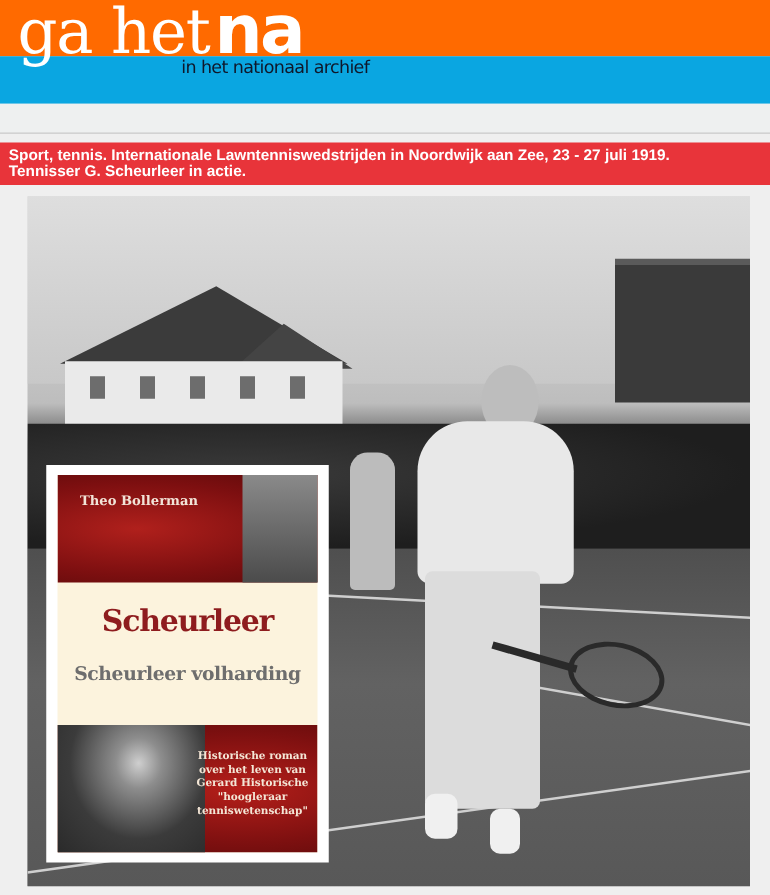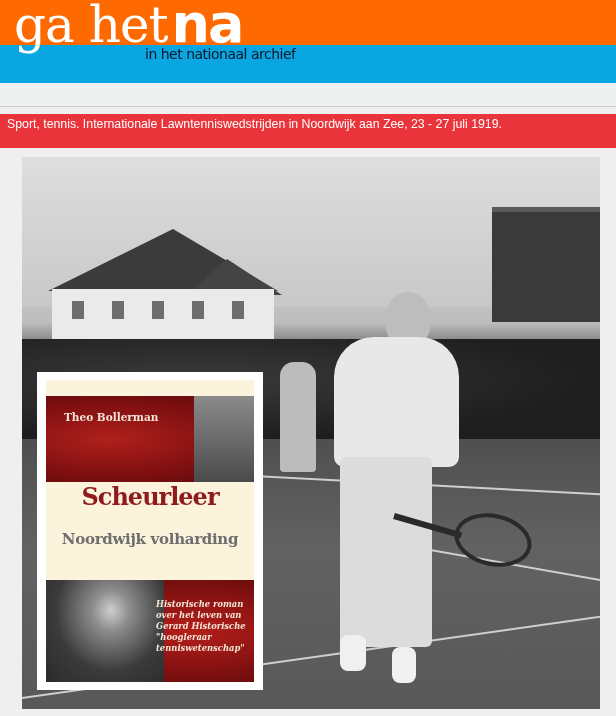--- a/index.html
+++ b/index.html
@@ -3,21 +3,21 @@
 <meta charset="utf-8">
 <style>
   html, body { margin:0; padding:0; }
   body { width:616px; height:716px; background:#efefef; position:relative; overflow:hidden; font-family:"Liberation Sans", sans-serif; }
   .band-orange { position:absolute; left:0; top:0; width:616px; height:45px; background:#ff6a00; }
   .band-blue { position:absolute; left:0; top:45px; width:616px; height:38px; background:#0aa6e1; }
   .band-gray { position:absolute; left:0; top:83px; width:616px; height:23px; background:#eef0f0; border-bottom:1px solid #c9c9c9; }
   .logo { position:absolute; left:14px; top:-6px; color:#fff; font-family:"DejaVu Serif", serif; font-size:50px; line-height:60px; letter-spacing:-1px; white-space:nowrap; }
   .logo .bold { font-family:"DejaVu Sans", sans-serif; font-weight:bold; font-size:54px; letter-spacing:-2px; margin-left:4px; }
   .tagline { position:absolute; left:145px; top:46px; color:#0f172a; font-family:"DejaVu Sans", sans-serif; font-size:14px; letter-spacing:-0.5px; }
-  .caption { position:absolute; left:0; top:114px; width:616px; height:34px; background:#e8343a; color:#fff; font-weight:normal; font-size:12.3px; line-height:12.5px; padding:4px 0 0 7px; box-sizing:border-box; }
+  .caption { position:absolute; left:0; top:114px; width:616px; height:34px; background:#e8343a; color:#fff; font-weight:bold; font-size:12.3px; line-height:12.5px; padding:4px 0 0 7px; box-sizing:border-box; }
   .caption div { white-space:nowrap; }
   .photo { position:absolute; left:22px; top:157px; width:578px; height:552px; overflow:hidden;
     background: linear-gradient(180deg,#d9d9d9 0%,#cfcfcf 17%,#bdbdbd 30%,#5b5b5b 36%,#2e2e2e 45%,#4a4a4a 52%,#5e5e5e 60%,#626262 100%); }
   .sky { position:absolute; left:0; top:0; width:578px; height:150px; background:linear-gradient(180deg,#dedede,#c8c8c8); }
   .roof { position:absolute; left:26px; top:72px; width:0; height:0; border-left:125px solid transparent; border-right:105px solid transparent; border-bottom:62px solid #3b3b3b; }
   .roof2 { position:absolute; left:165px; top:102px; width:0; height:0; border-left:40px solid transparent; border-right:55px solid transparent; border-bottom:36px solid #444; }
   .house { position:absolute; left:30px; top:132px; width:222px; height:60px; background:#eaeaea; }
   .house .win { position:absolute; top:12px; width:12px; height:18px; background:#6d6d6d; }
   .hedge { position:absolute; left:0; top:182px; width:578px; height:100px; background:radial-gradient(ellipse at 30% 40%,#3a3a3a,#1e1e1e 70%); }
   .stand { position:absolute; left:470px; top:55px; width:108px; height:110px; background:#3a3a3a; }
@@ -27,44 +27,45 @@
   .player-shirt { position:absolute; left:312px; top:180px; width:125px; height:130px; background:#e8e8e8; border-radius:40px 40px 10px 10px; }
   .player-head { position:absolute; left:363px; top:135px; width:46px; height:58px; background:#bdbdbd; border-radius:50%; }
   .player-pants { position:absolute; left:318px; top:300px; width:92px; height:190px; background:#dcdcdc; border-radius:6px; }
   .shoe1 { position:absolute; left:318px; top:478px; width:26px; height:36px; background:#f0f0f0; border-radius:8px; }
   .shoe2 { position:absolute; left:370px; top:490px; width:24px; height:36px; background:#f0f0f0; border-radius:8px; }
   .racket-handle { position:absolute; left:372px; top:356px; width:70px; height:6px; background:#2a2a2a; transform:rotate(16deg); transform-origin:left center; }
   .racket-head { position:absolute; left:432px; top:357px; width:70px; height:44px; border:4px solid #2a2a2a; border-radius:50%; transform:rotate(12deg); }
   .bg-person { position:absolute; left:258px; top:205px; width:36px; height:110px; background:#bcbcbc; border-radius:14px 14px 4px 4px; }
   .book { position:absolute; left:37px; top:372px; width:226px; height:318px; background:#fff; }
   .book-inner { position:absolute; left:9px; top:8px; width:208px; height:302px; background:#fcf3dd; overflow:hidden; }
-  .book-top { position:absolute; left:0; top:16px; width:212px; height:86px; background:radial-gradient(ellipse at 30% 50%,#b0201c,#7d0f10 60%,#5a0a0a); }
+  .book-top { position:absolute; left:0; top:0; width:212px; height:86px; background:radial-gradient(ellipse at 30% 50%,#b0201c,#7d0f10 60%,#5a0a0a); }
   .book-top-photo { position:absolute; right:0; top:0; width:64px; height:86px; background:linear-gradient(180deg,#8a8a8a,#4b4b4b); }
   .book-author { position:absolute; left:18px; top:15px; color:#f2e4d8; font-family:"DejaVu Serif", serif; font-weight:bold; font-size:10.5px; }
   .book-title { position:absolute; left:0; width:208px; top:102px; text-align:center; color:#8e1c1e; font-family:"DejaVu Serif", serif; font-weight:bold; font-size:24px; letter-spacing:-1px; }
   .book-subtitle { position:absolute; left:0; width:208px; top:150px; text-align:center; color:#6e6e6e; font-family:"DejaVu Serif", serif; font-weight:bold; font-size:15px; letter-spacing:-0.3px; }
   .book-bottom { position:absolute; left:0; top:200px; width:208px; height:102px; background:radial-gradient(ellipse at 70% 50%,#b51f1a,#7e1010 60%,#5a0a0a); }
   .book-bottom-photo { position:absolute; left:0; top:0; width:118px; height:102px; background:radial-gradient(ellipse at 55% 30%,#cfcfcf 0%,#8d8d8d 20%,#3b3b3b 60%,#2a2a2a); }
-  .book-blurb { position:absolute; right:6px; top:19px; width:92px; color:#f4e6d6; font-family:"DejaVu Serif", serif; font-weight:bold; font-size:8.4px; line-height:11px;font-style:italic; }
+  .book-blurb { position:absolute; right:6px; top:19px; width:92px; text-align:center; color:#f4e6d6; font-family:"DejaVu Serif", serif; font-weight:bold; font-size:8.4px; line-height:11px; }
   .photo-edge { position:absolute; left:600px; top:157px; width:16px; height:552px; background:#efefef; }
 </style>
 </head>
 <body>
 
 <div class="band-orange"></div>
 <div class="band-blue"></div>
 <div class="band-gray"></div>
 
 <a class="logo">
   <span>ga het</span><span class="bold">na</span>
 </a>
 <div class="tagline">in het nationaal archief</div>
 
 <div class="caption">
   <div>Sport, tennis. Internationale Lawntenniswedstrijden in Noordwijk aan Zee, 23 - 27 juli 1919.</div>
+  <div>Tennisser G. Scheurleer in actie.</div>
 </div>
 
 <div class="photo">
   <div class="sky"></div>
   <div class="roof"></div>
   <div class="roof2"></div>
   <div class="house">
     <div class="win" style="left:20px"></div>
     <div class="win" style="left:60px"></div>
     <div class="win" style="left:100px"></div>
@@ -89,21 +90,21 @@
 </div>
 <div class="photo-edge"></div>
 
 <div class="book">
   <div class="book-inner">
     <div class="book-top">
       <div class="book-top-photo"></div>
       <div class="book-author">Theo Bollerman</div>
     </div>
     <div class="book-title">Scheurleer</div>
-    <div class="book-subtitle">Noordwijk volharding</div>
+    <div class="book-subtitle">Scheurleer volharding</div>
     <div class="book-bottom">
       <div class="book-bottom-photo"></div>
       <div class="book-blurb">
         <div>Historische roman</div>
         <div>over het leven van</div>
         <div>Gerard Historische</div>
         <div>"hoogleraar</div>
         <div>tenniswetenschap"</div>
       </div>
     </div>

